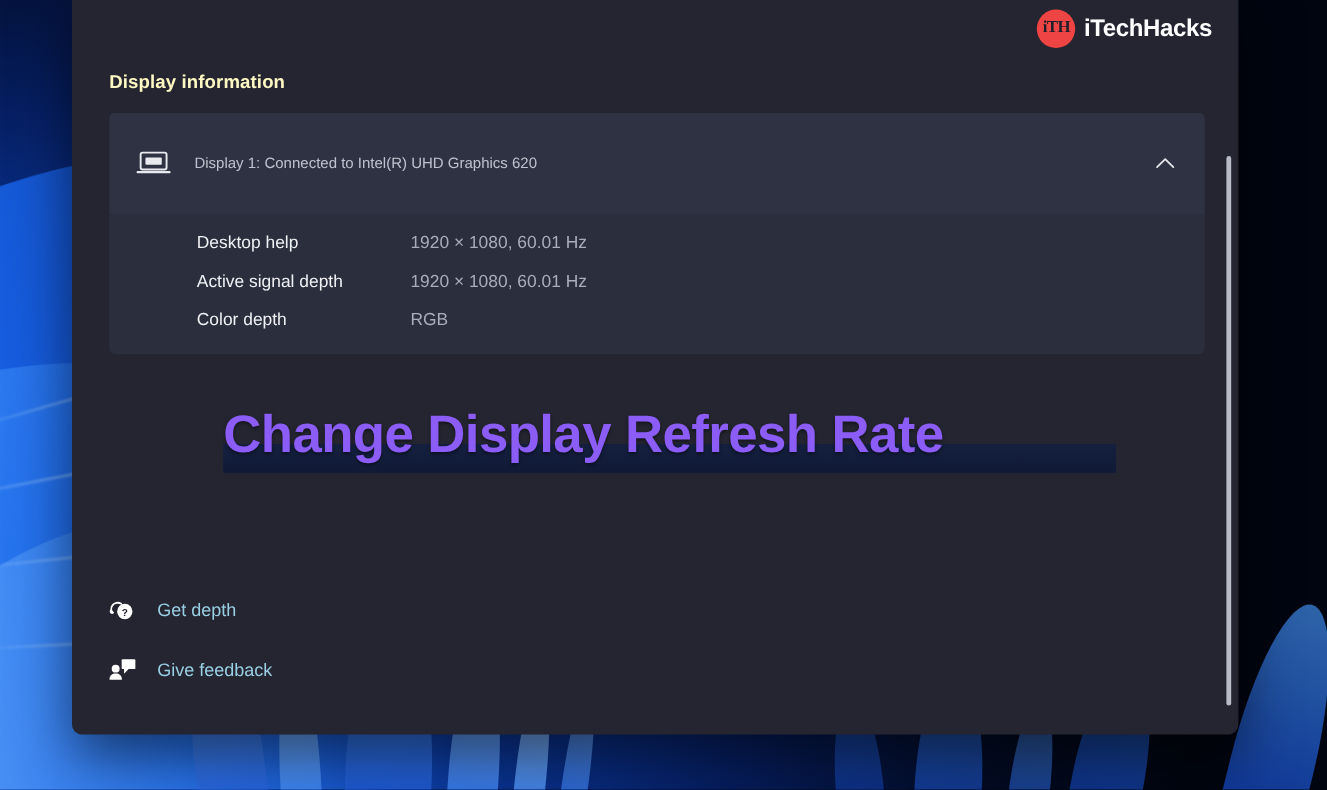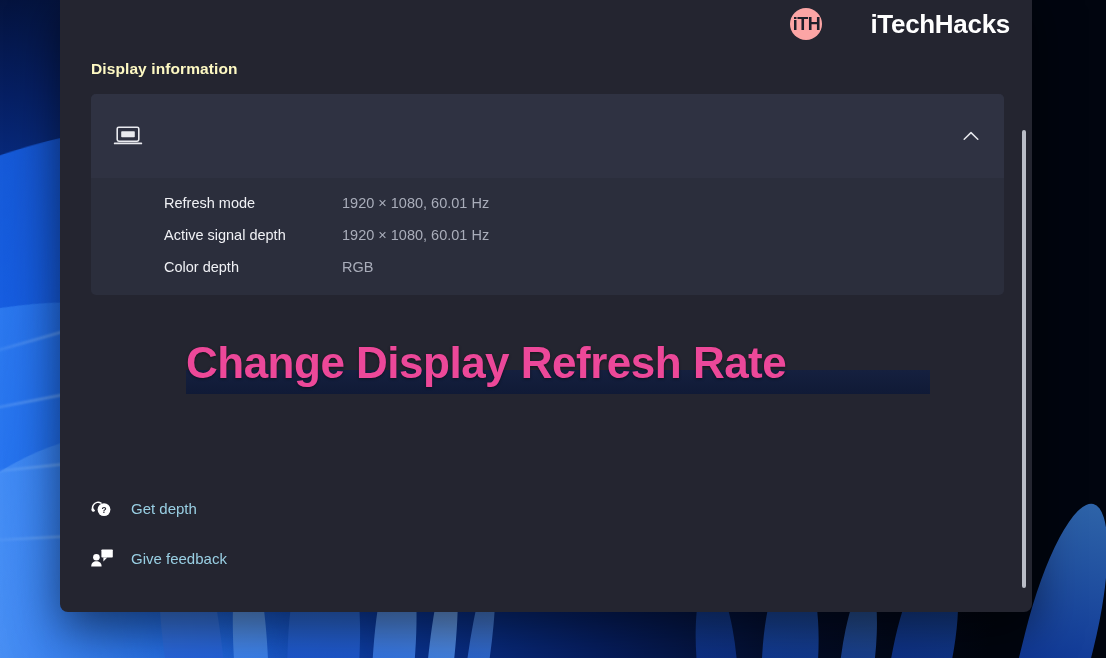--- a/index.html
+++ b/index.html
@@ -71,33 +71,33 @@
   }
 
   #brand {
     position: absolute;
     right: 22px; top: 22px;
     display: flex; align-items: center; gap: 7px;
     z-index: 6;
   }
   #brand .badge {
     width: 32px; height: 32px; border-radius: 50%;
-    background: #fca5a5;
+    background: #ef4444;
     display: flex; align-items: center; justify-content: center;
     color: #1d1f2a;
-    font-size: 18px; font-weight: bold;
+    font-size: 14px; font-weight: bold;
     letter-spacing: -0.5px;
     line-height: 1;
+    font-family: Liberation Serif, serif;
   }
   #brand .wordmark {
     color: #ffffff;
-    font-size: 26px;
+    font-size: 20px;
     font-weight: bold;
     letter-spacing: -0.3px;
-    margin-left: 41px;
   }
 
   #section-title {
     position: absolute;
     left: 31px; top: 74px;
     color: #fef9c3;
     font-size: 15.5px;
     font-weight: bold;
     letter-spacing: 0.1px;
   }
@@ -177,21 +177,21 @@
     z-index: 4;
   }
   #headline-band {
     position: absolute;
     left: 0; top: 36px;
     width: 744px; height: 24px;
     background: linear-gradient(180deg, #15203f 0%, #101a36 100%);
   }
   #headline {
     position: relative;
-    color: #ec4899;
+    color: #8b5cf6;
     font-size: 44px;
     font-weight: bold;
     letter-spacing: -0.5px;
     line-height: 58px;
     white-space: nowrap;
     text-shadow: 0 1px 3px rgba(0,0,0,0.45);
   }
 
   
   #footer-links {
@@ -273,31 +273,32 @@
 
       <div class="card-header">
         <div class="laptop-icon">
           <svg width="30" height="22" viewBox="0 0 30 22" fill="none">
             <rect x="4.2" y="2.2" width="21.6" height="14" rx="1.6" stroke="#e9eaef" stroke-width="1.6"></rect>
             <rect x="8.2" y="6.2" width="13.6" height="6" rx="0.8" fill="#e9eaef"></rect>
             <rect x="0.8" y="17.6" width="28.4" height="1.7" rx="0.85" fill="#e9eaef"></rect>
           </svg>
         </div>
         <div class="card-head-text">
+          <div class="card-sub">Display 1: Connected to Intel(R) UHD Graphics 620</div>
         </div>
         <div class="chevron">
           <svg width="16" height="10" viewBox="0 0 16 10" fill="none">
             <path d="M1.2 8.2 L8 1.6 L14.8 8.2" stroke="#e6e7ec" stroke-width="1.5" stroke-linecap="round" stroke-linejoin="round"></path>
           </svg>
         </div>
       </div>
 
       <div class="card-body">
         <div class="detail-row">
-          <div class="detail-label">Refresh mode</div>
+          <div class="detail-label">Desktop help</div>
           <div class="detail-value">1920 × 1080, 60.01 Hz</div>
         </div>
         <div class="detail-row">
           <div class="detail-label">Active signal depth</div>
           <div class="detail-value">1920 × 1080, 60.01 Hz</div>
         </div>
         <div class="detail-row">
           <div class="detail-label">Color depth</div>
           <div class="detail-value">RGB</div>
         </div>

